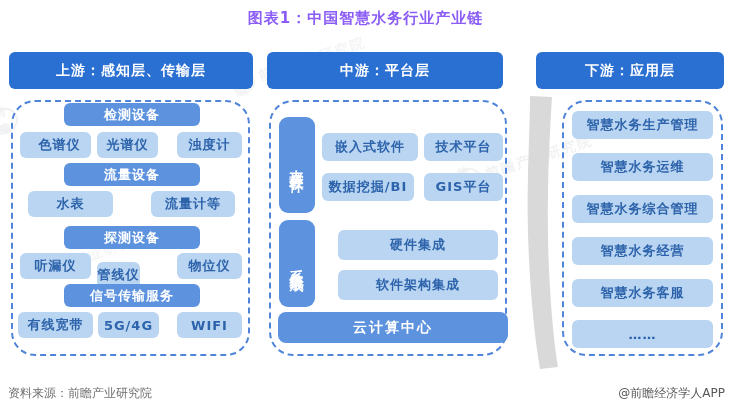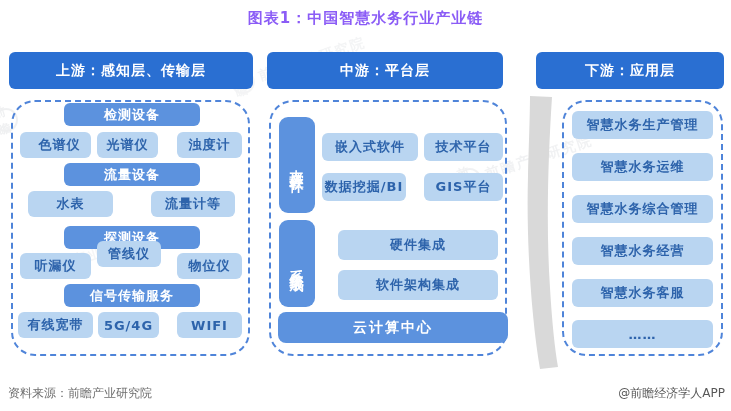--- a/index.html
+++ b/index.html
@@ -79,32 +79,32 @@
   <div class="chip" style="left:20px;top:132px;width:71px;padding-left:8px;">色谱仪</div>
   <div class="chip" style="left:97px;top:132px;width:61px;">光谱仪</div>
   <div class="chip" style="left:177px;top:132px;width:65px;">浊度计</div>
 
   <div class="sub" style="left:64px;top:163px;width:136px;">流量设备</div>
   <div class="chip" style="left:28px;top:191px;width:85px;">水表</div>
   <div class="chip" style="left:151px;top:191px;width:84px;">流量计等</div>
 
   <div class="sub" style="left:64px;top:226px;width:136px;">探测设备</div>
   <div class="chip" style="left:20px;top:253px;width:71px;">听漏仪</div>
-  <div class="chip" style="left:97px;top:241px;width:64px;">管线仪</div>
+  <div class="chip" style="left:97px;top:262px;width:43px;">管线仪</div>
   <div class="chip" style="left:177px;top:253px;width:65px;">物位仪</div>
 
   <div class="sub" style="left:64px;top:284px;width:136px;">信号传输服务</div>
   <div class="chip" style="left:18px;top:312px;width:75px;">有线宽带</div>
   <div class="chip" style="left:98px;top:312px;width:61px;">5G/4G</div>
   <div class="chip" style="left:177px;top:312px;width:65px;">WIFI</div>
 
   <div class="vlabel" style="left:279px;top:117px;height:96px;">支撑软件</div>
   <div class="chip tall" style="left:322px;top:133px;width:96px;">嵌入式软件</div>
   <div class="chip tall" style="left:424px;top:133px;width:79px;">技术平台</div>
-  <div class="chip tall" style="left:322px;top:173px;width:84px;">数据挖掘/BI</div>
+  <div class="chip tall" style="left:322px;top:173px;width:92px;">数据挖掘/BI</div>
   <div class="chip tall" style="left:424px;top:173px;width:79px;">GIS平台</div>
 
   <div class="vlabel" style="left:279px;top:220px;height:87px;">系统集成</div>
   <div class="chip" style="left:338px;top:230px;width:160px;height:30px;">硬件集成</div>
   <div class="chip" style="left:338px;top:270px;width:160px;height:30px;">软件架构集成</div>
 
   <div class="bigbar" style="left:278px;top:312px;width:230px;">云计算中心</div>
 
   <svg class="swoosh" width="38" height="274" viewBox="0 0 38 274">
     <path d="M7,0 L29,1 C25,62 23,132 27,192 C29,226 32,254 35,271 L17,273 C9,226 3,150 5,80 C6,45 7,15 7,0 Z" fill="#d9d9d9"></path>

